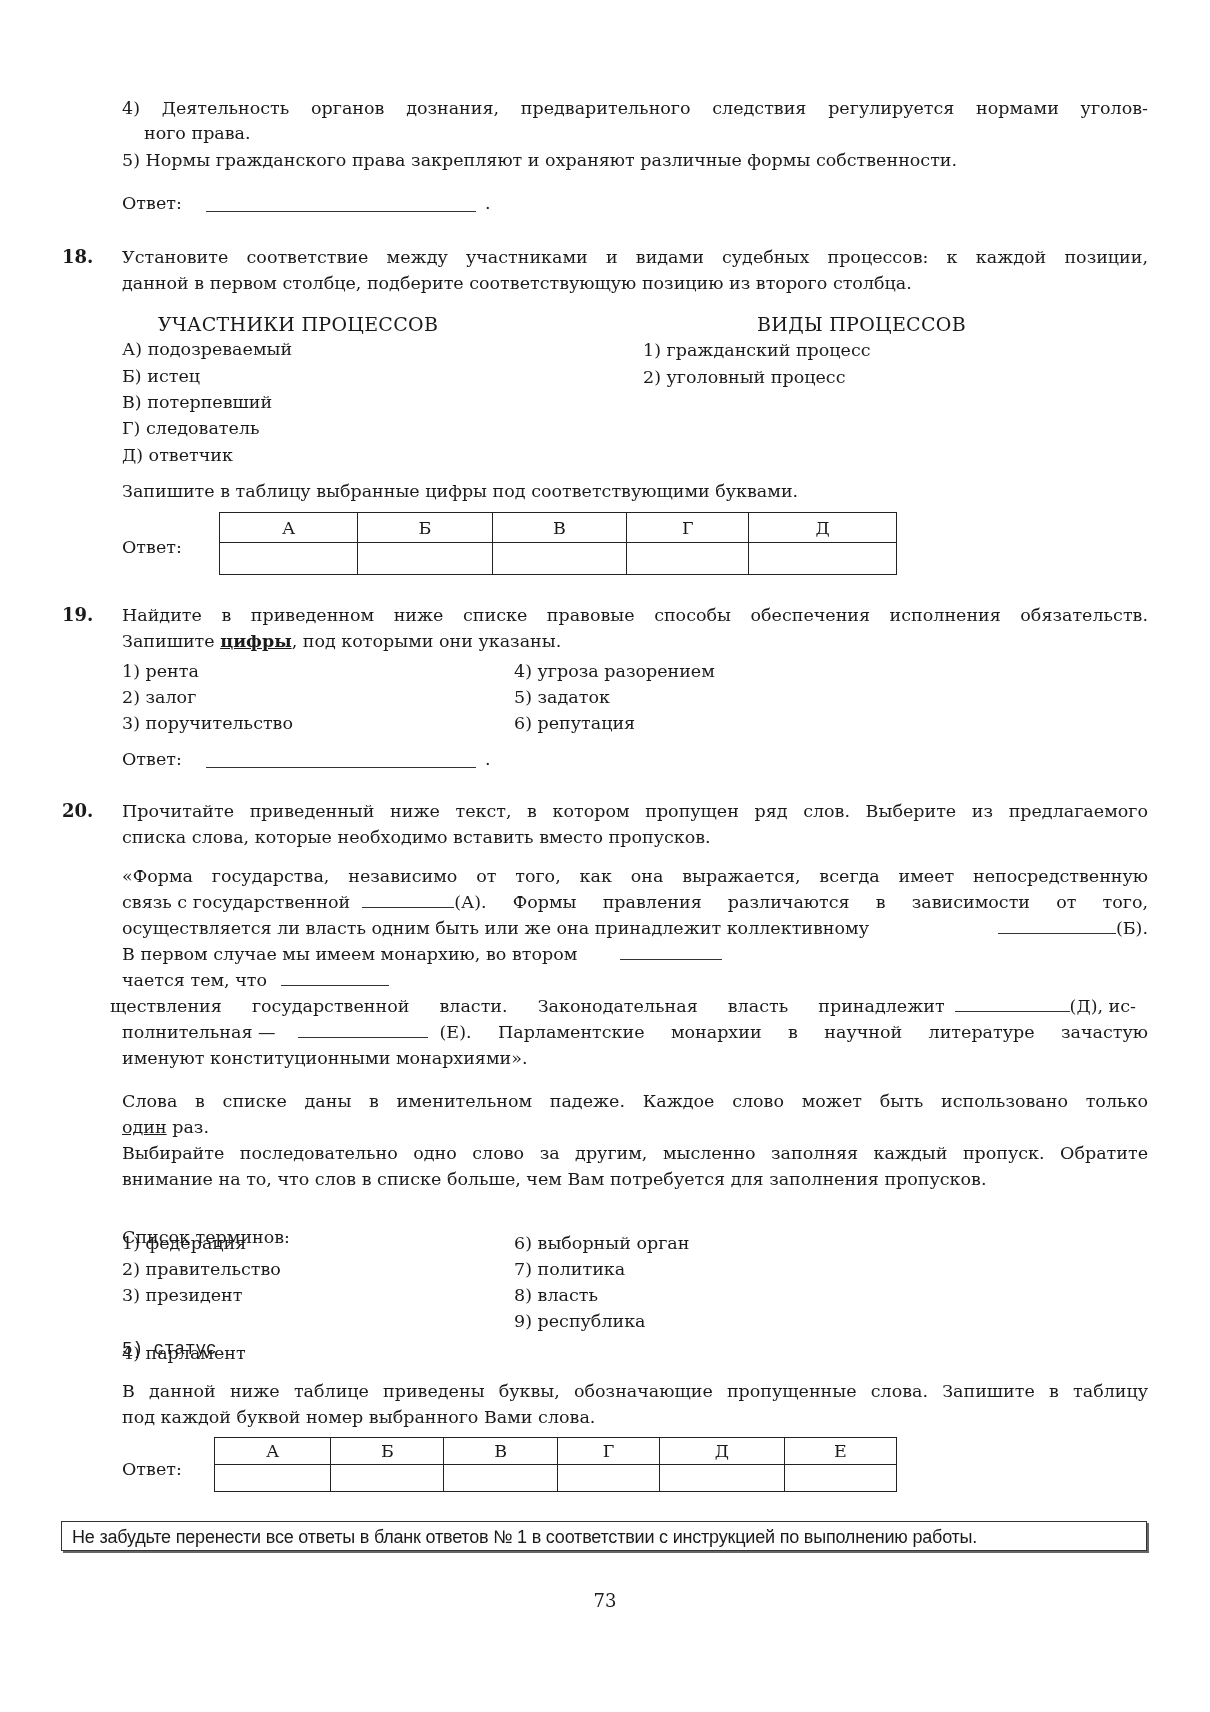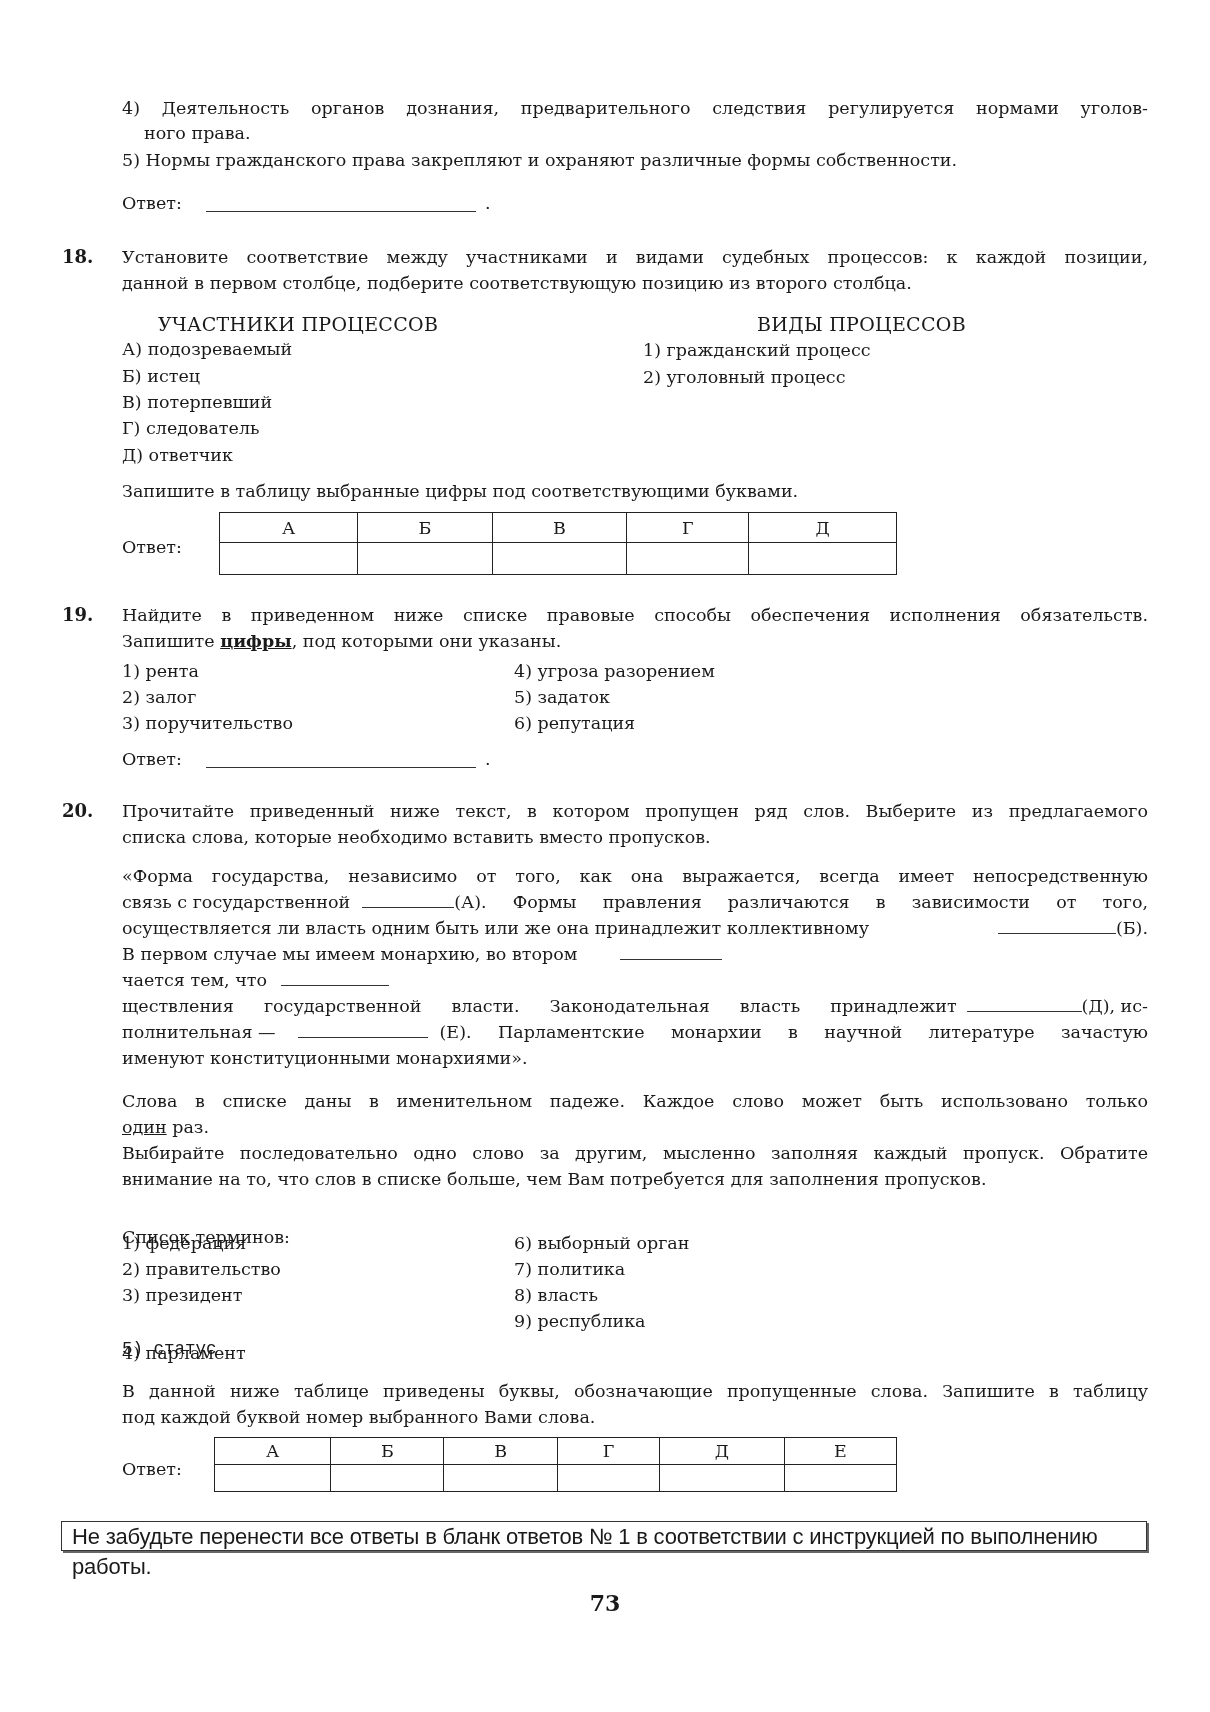--- a/index.html
+++ b/index.html
@@ -16,24 +16,24 @@
   .answer-line { position: absolute; border-bottom: 1.5px solid #333; height: 0; }
   .dot { position: absolute; font-size: 17.5px; line-height: 26px; }
   .heading { position: absolute; font-size: 19px; letter-spacing: 0.3px; line-height: 26px; }
   table.ans { position: absolute; border-collapse: collapse; }
   table.ans td { border: 1.5px solid #222; text-align: center; font-size: 17.5px; padding: 0; }
   .blank { display: inline-block; border-bottom: 1.5px solid #333; height: 18px; vertical-align: baseline; }
   u.ul { text-decoration: underline; }
   .notice {
     position: absolute; left: 61px; top: 1521px; width: 1086px; height: 30px;
     border: 1.5px solid #333; box-shadow: 2px 2px 0 #666;
-    font-family: "Liberation Sans", "DejaVu Sans", sans-serif; font-size: 22px;
+    font-family: "Liberation Sans", "DejaVu Sans", sans-serif; font-size: 18px;
     line-height: 30px; padding-left: 10px; box-sizing: border-box; letter-spacing: -0.2px;
   }
-  .pagenum { position: absolute; left: 0; width: 1210px; top: 1590px; text-align: center; font-weight: bold; font-size: 22px; }
+  .pagenum { position: absolute; left: 0; width: 1210px; top: 1590px; text-align: center; font-weight: normal; font-size: 18px; }
 </style>
 </head>
 <body>
 
 <div class="line justify" style="left:122px; top:95px; width:1026px;">4) Деятельность органов дознания, предварительного следствия регулируется нормами уголов-</div>
 <div class="line" style="left:144px; top:120px;">ного права.</div>
 <div class="line" style="left:122px; top:147px;">5) Нормы гражданского права закрепляют и охраняют различные формы собственности.</div>
 <div class="answer-label" style="left:122px; top:190px;">Ответ:</div>
 <div class="answer-line" style="left:206px; top:211px; width:270px;"><span></span></div>
 <div class="dot" style="left:485px; top:190px;">.</div>
@@ -110,21 +110,21 @@
     <span>(Б).</span>
   </div>
   <div class="line" style="left:122px; top:941px; width:1026px; display:flex;gap:33px;">
     <span>В первом случае мы имеем монархию, во втором</span>
     <span class="blank" style="width:102px; margin-left:10px;"></span>
   </div>
   <div class="line" style="left:122px; top:967px; width:1026px; display:flex;">
     <span>чается тем, что</span>
     <span class="blank" style="width:108px; margin-left:14px;"></span>
   </div>
-  <div class="line" style="left:122px; top:993px; width:1026px; display:flex;justify-content:flex-end;">
+  <div class="line" style="left:110px; top:993px; width:1026px; display:flex;justify-content:flex-end;">
     <span style="flex:1; text-align:justify; text-align-last:justify;">ществления государственной власти. Законодательная власть принадлежит</span>
     <span class="blank" style="width:115px; margin-left:10px;"></span>
     <span>(Д), ис-</span>
   </div>
   <div class="line" style="left:122px; top:1019px; width:1026px; display:flex;">
     <span>полнительная —</span>
     <span class="blank" style="width:130px; margin-left:22px; margin-right:12px;"></span>
     <span style="flex:1; text-align:justify; text-align-last:justify;">(Е). Парламентские монархии в научной литературе зачастую</span>
   </div>
   <div class="line" style="left:122px; top:1045px;">именуют конституционными монархиями».</div>

